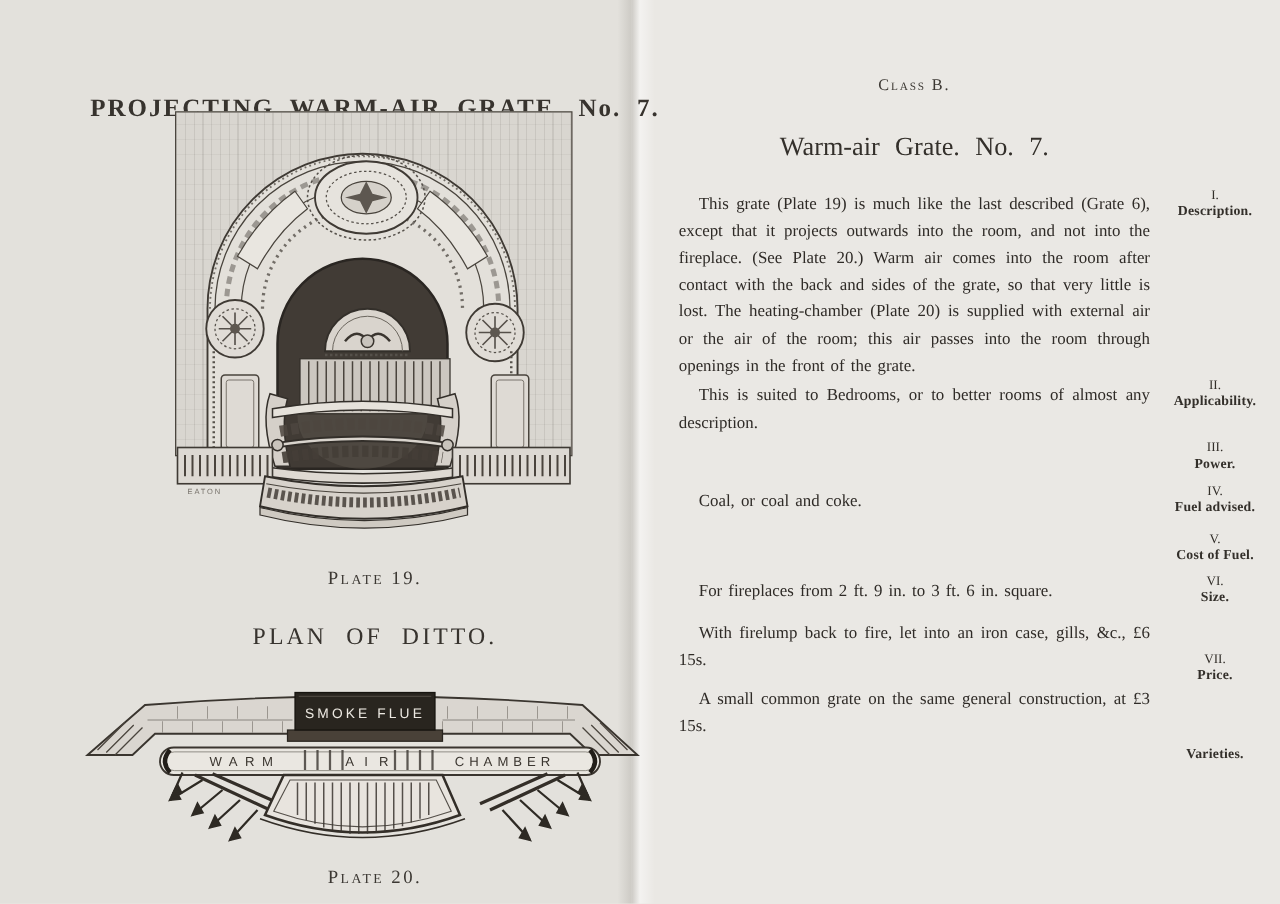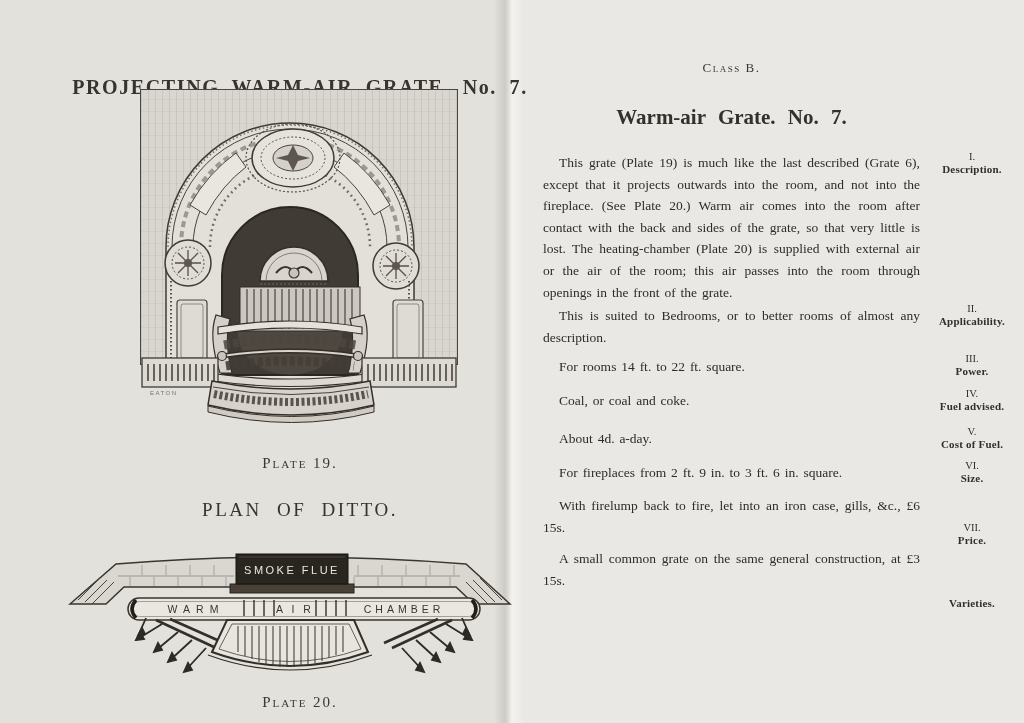--- a/index.html
+++ b/index.html
@@ -31,21 +31,21 @@
     font-variant-caps:small-caps; font-size:15px; letter-spacing:2px; color:#3b3732; }
   .cap19 { top:455px; }
   .cap20 { top:694px; }
   .plan-title { position:absolute; left:70px; top:499px; width:460px; text-align:center;
     font-size:19px; letter-spacing:2.5px; word-spacing:8px; font-weight:400; color:#37332e; }
 
   
   .class-heading { position:absolute; left:543px; top:60px; width:377px; text-align:center;
     font-variant-caps:small-caps; font-size:13px; letter-spacing:1.5px; color:#3b3732; }
   .rp-title { position:absolute; left:543px; top:105px; width:377px; text-align:center;
-    font-size:21px; font-weight:700; word-spacing:7px; color:#34302b; }
+    font-size:21px; font-weight:400; word-spacing:7px; color:#34302b; }
   .body-col { position:absolute; left:543px; top:0; width:377px; height:723px; }
   .body-col p { position:absolute; left:0; width:377px;
     font-size:13.5px; line-height:21.6px; text-align:justify; text-indent:16px;
     color:#2f2b27; word-spacing:1.5px; }
   .p0 { top:152px; } .p1 { top:305px; } .p2 { top:356px; } .p3 { top:390px; }
   .p4 { top:428px; } .p5 { top:462px; } .p6 { top:495px; } .p7 { top:548px; }
   .p8 { top:597px; }
   .margin-notes { position:absolute; left:925px; top:0; width:94px; height:723px; }
   .note { position:absolute; left:0; width:94px; text-align:center; color:#332f2a; }
   .note .num { display:block; font-size:10.5px; line-height:12px; }
@@ -199,23 +199,21 @@
   <div class="caption cap20">Plate 20.</div>
 </section>
 
 <section>
   <div class="class-heading">Class B.</div>
   <h2 class="rp-title">Warm-air Grate. No. 7.</h2>
 
   <div class="body-col">
     <p class="p0">This grate (Plate 19) is much like the last described (Grate 6), except that it projects outwards into the room, and not into the fireplace.  (See Plate 20.)  Warm air comes into the room after contact with the back and sides of the grate, so that very little is lost.  The heating-chamber (Plate 20) is supplied with external air or the air of the room; this air passes into the room through openings in the front of the grate.</p>
     <p class="p1">This is suited to Bedrooms, or to better rooms of almost any description.</p>
-    <p class="p2">For rooms 14 ft. to 22 ft. square.</p>
     <p class="p3">Coal, or coal and coke.</p>
-    <p class="p4">About 4d. a-day.</p>
     <p class="p5">For fireplaces from 2 ft. 9 in. to 3 ft. 6 in. square.</p>
     <p class="p6">With firelump back to fire, let into an iron case, gills, &amp;c., £6 15s.</p>
     <p class="p7">A small common grate on the same general construction, at £3 15s.</p>
   </div>
 
   <aside class="margin-notes">
     <div class="note n0">
       <span class="num">I.</span>
       <span class="lbl">Description.</span>
     </div>

